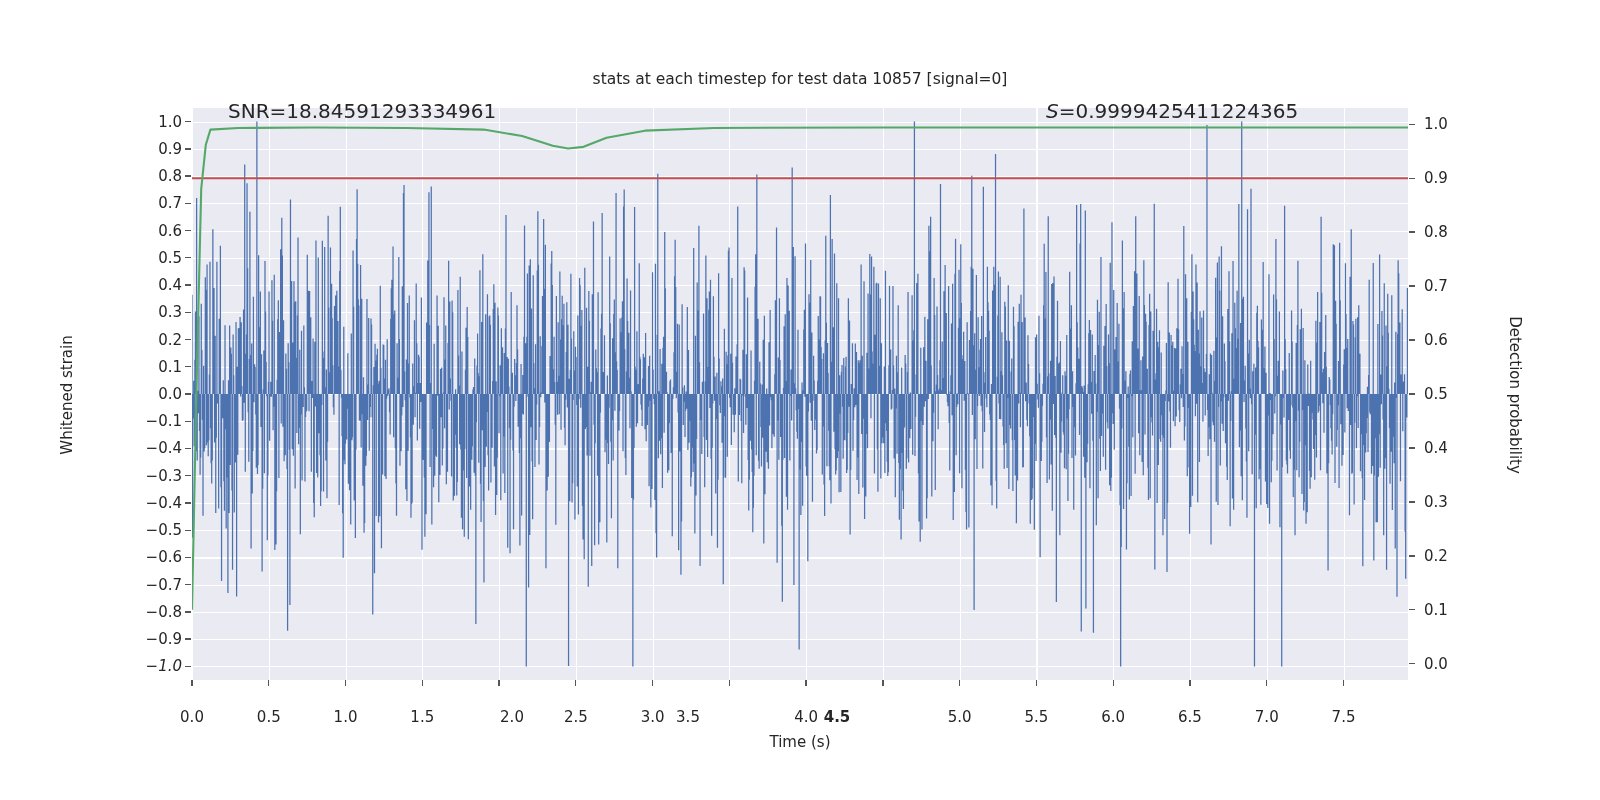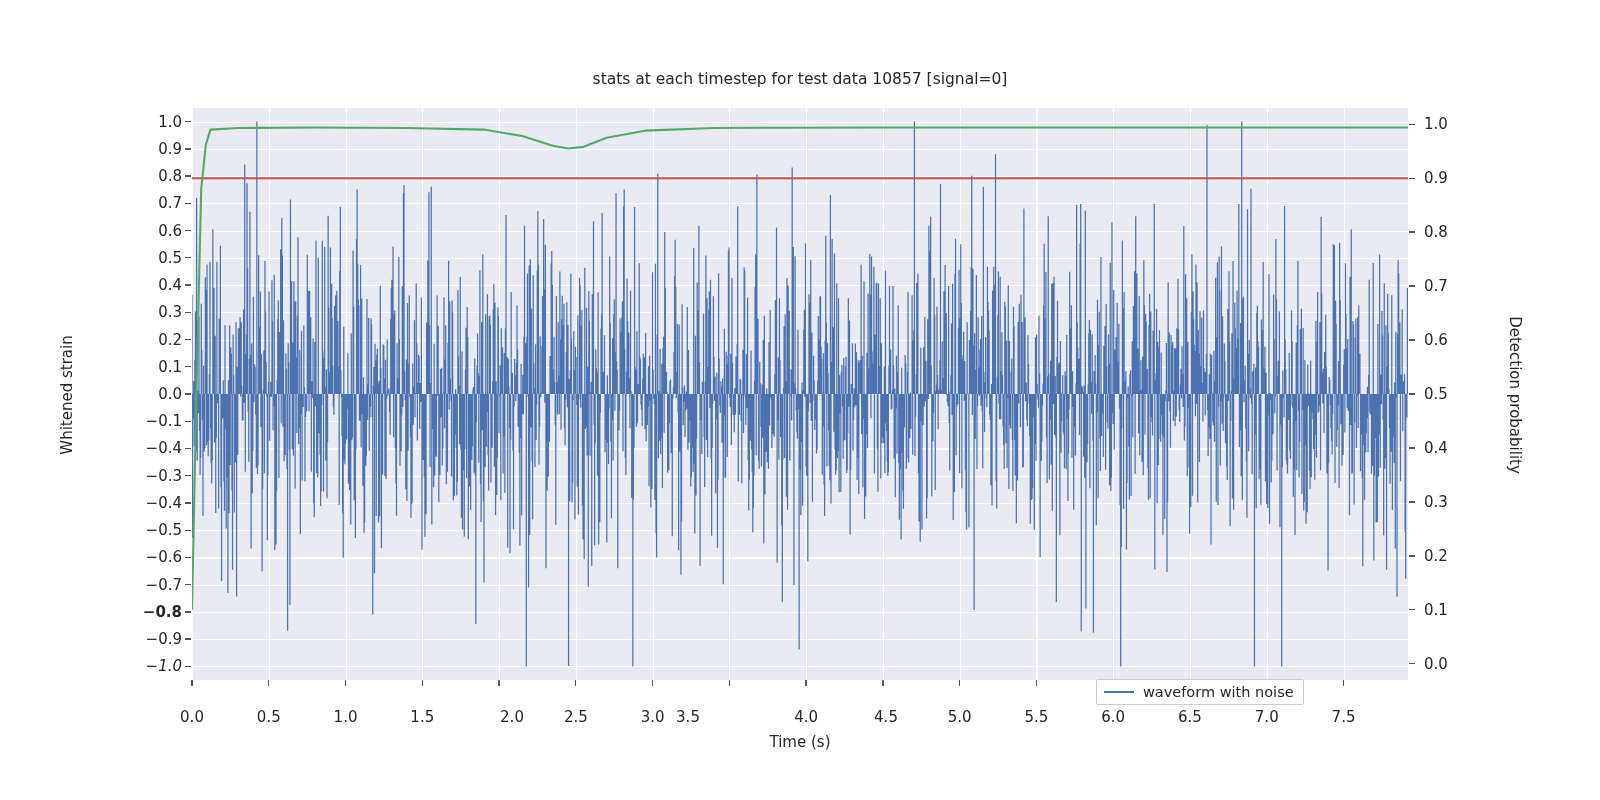--- a/index.html
+++ b/index.html
@@ -164,21 +164,21 @@
       <div class="ytick-left" style="top: 475.71px;">−0.3</div>
       <div class="tickmark y" style="left: 185px; top: 475.06px;"></div>
       <div class="ytick-left" style="top: 502.95px;">−0.4</div>
       <div class="tickmark y" style="left: 185px; top: 502.3px;"></div>
       <div class="ytick-left" style="top: 530.19px;">−0.5</div>
       <div class="tickmark y" style="left: 185px; top: 529.54px;"></div>
       <div class="ytick-left" style="top: 557.43px;">−0.6</div>
       <div class="tickmark y" style="left: 185px; top: 556.78px;"></div>
       <div class="ytick-left" style="top: 584.67px;">−0.7</div>
       <div class="tickmark y" style="left: 185px; top: 584.02px;"></div>
-      <div class="ytick-left" style="top: 611.9px; font-weight: bold;">−0.8</div>
+      <div class="ytick-left" style="top: 611.9px;">−0.8</div>
       <div class="tickmark y" style="left: 185px; top: 611.25px;"></div>
       <div class="ytick-left" style="top: 639.14px;">−0.9</div>
       <div class="tickmark y" style="left: 185px; top: 638.49px;"></div>
       <div class="ytick-left" style="top: 666.38px; font-style: italic;">−1.0</div>
       <div class="tickmark y" style="left: 185px; top: 665.73px;"></div>
       <div class="ytick-right" style="top: 124.19px;">1.0</div>
       <div class="tickmark y" style="left: 1409px; top: 123.54px;"></div>
       <div class="ytick-right" style="top: 178.15px;">0.9</div>
       <div class="tickmark y" style="left: 1409px; top: 177.5px;"></div>
       <div class="ytick-right" style="top: 232.11px;">0.8</div>
@@ -210,35 +210,37 @@
       <div class="xtick" style="left: 512px;">2.0</div>
       <div class="tickmark x" style="left: 498.42px;"></div>
       <div class="xtick" style="left: 575.84px;">2.5</div>
       <div class="tickmark x" style="left: 575.19px;"></div>
       <div class="xtick" style="left: 652.61px;">3.0</div>
       <div class="tickmark x" style="left: 651.96px;"></div>
       <div class="xtick" style="left: 688px;">3.5</div>
       <div class="tickmark x" style="left: 728.72px;"></div>
       <div class="xtick" style="left: 806.14px;">4.0</div>
       <div class="tickmark x" style="left: 805.49px;"></div>
-      <div class="xtick" style="left: 886px;">4.5</div>
+      <div class="xtick" style="left: 837px; font-weight: bold;">4.5</div>
       <div class="tickmark x" style="left: 882.26px;"></div>
       <div class="xtick" style="left: 959.68px;">5.0</div>
       <div class="tickmark x" style="left: 959.03px;"></div>
       <div class="xtick" style="left: 1036.44px;">5.5</div>
       <div class="tickmark x" style="left: 1035.79px;"></div>
       <div class="xtick" style="left: 1113.21px;">6.0</div>
       <div class="tickmark x" style="left: 1112.56px;"></div>
       <div class="xtick" style="left: 1189.98px;">6.5</div>
       <div class="tickmark x" style="left: 1189.33px;"></div>
       <div class="xtick" style="left: 1266.75px;">7.0</div>
       <div class="tickmark x" style="left: 1266.1px;"></div>
       <div class="xtick" style="left: 1343.52px;">7.5</div>
       <div class="tickmark x" style="left: 1342.87px;"></div>
     </div>
 
-
-  <div id="legend">
-    <span class="swatch"></span>
-    <span>waveform with noise</span>
-  </div>
+  <div class="annot" style="left:228px;">
+    <span>SNR=</span><span>18.84591293334961</span>
+  </div>
+  <div class="annot" style="left:1046px;">
+    <i><span>S</span></i><span>=</span><span>0.9999425411224365</span>
+  </div>
+
 
 </div>
 
 </body></html>

